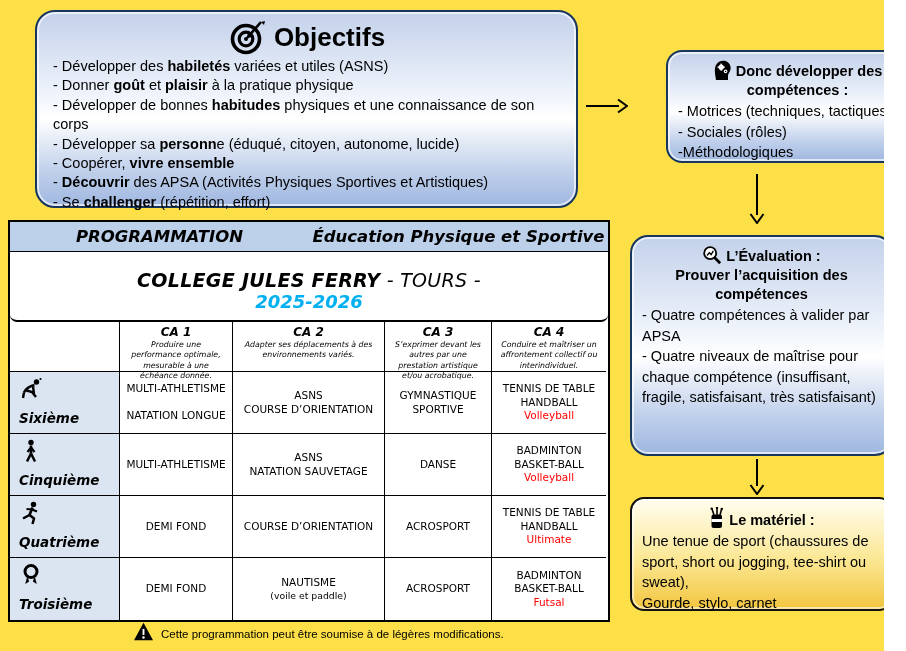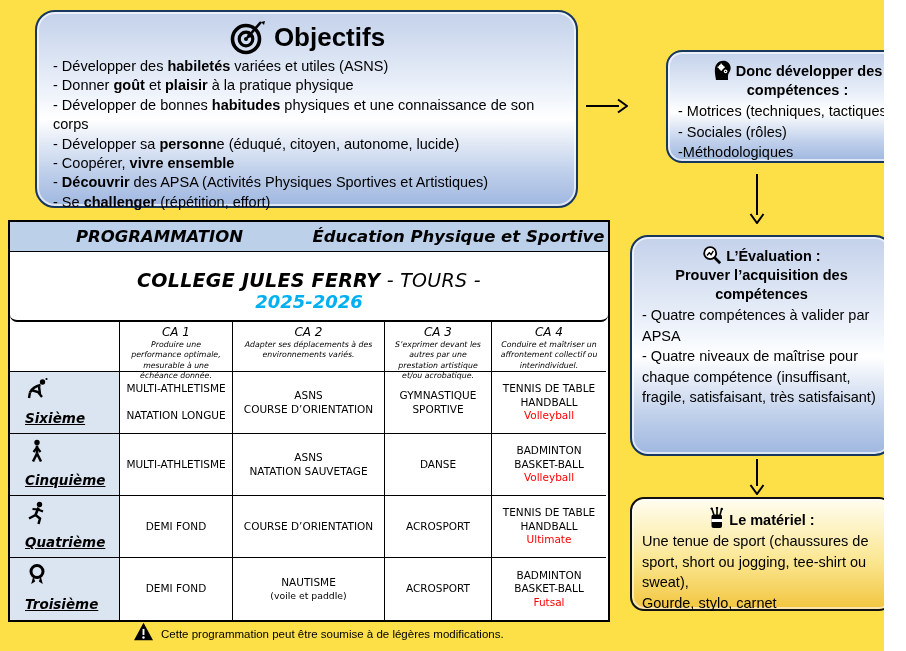--- a/index.html
+++ b/index.html
@@ -44,23 +44,23 @@
   .t-title { height:30px; background:#bdd0e9; border-bottom:1.8px solid #000; display:flex; align-items:center; }
   .t-title span { flex:1; text-align:center; font-size:16.5px; font-weight:bold; font-style:italic; }
   .t-school { height:70px; border-bottom:2px solid #000; display:flex; flex-direction:column; align-items:center; justify-content:center; padding-top:8px;border-radius:7px; }
   .t-school .line1 { font-size:19px; font-style:italic; letter-spacing:.3px; }
   .t-school .line2 { font-size:18px; font-weight:bold; font-style:italic; color:#00b0f0; }
   .t-grid { display:grid; grid-template-columns:110px 113px 152px 107px 114px; grid-template-rows:50px 62px 62px 62px 62px; }
   .t-grid > div { border-right:1.6px solid #000; border-bottom:1.6px solid #000; }
   .t-grid > div:nth-child(5n) { border-right:none; }
   .t-grid > div:nth-child(n+21) { border-bottom:none; }
   .hc { display:flex; flex-direction:column; align-items:center; padding-top:3px; }
-  .hc .code { font-size:12px; font-weight:normal; font-style:italic; }
+  .hc .code { font-size:12px; font-weight:bold; font-style:italic; }
   .hc .desc { font-size:7.8px; font-style:italic; line-height:1.32; text-align:center; padding:1px 5px 0 5px; }
-  .lvl { background:#dbe5f1; padding:5px 0 0 15px;text-decoration:underline; }
+  .lvl { background:#dbe5f1; padding:5px 0 0 9px; }
   .lvl .name { font-size:13.5px; font-weight:bold; font-style:italic; margin-top:3px; }
   .cell { display:flex; flex-direction:column; align-items:center; justify-content:center; text-align:center; font-size:10.5px; line-height:13.5px; }
   .cell div { white-space:nowrap; }
   .cell .red { color:#ff0000; }
   .cell .small { font-size:9.3px; }
 
   
   .note { position:absolute; left:133px; top:622px; display:flex; align-items:flex-end; gap:7px; }
   .note .txt { font-size:11.5px; padding-bottom:1px; }
 </style>

